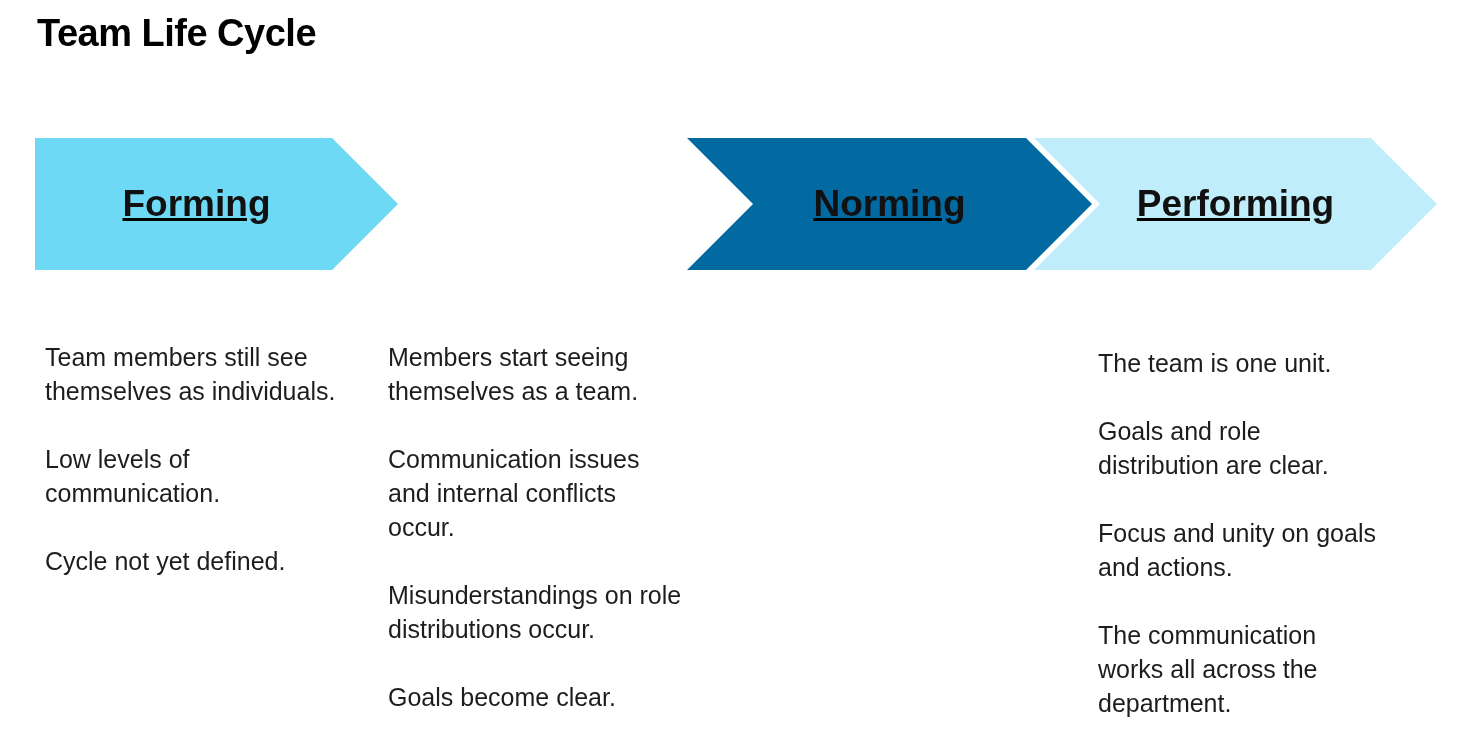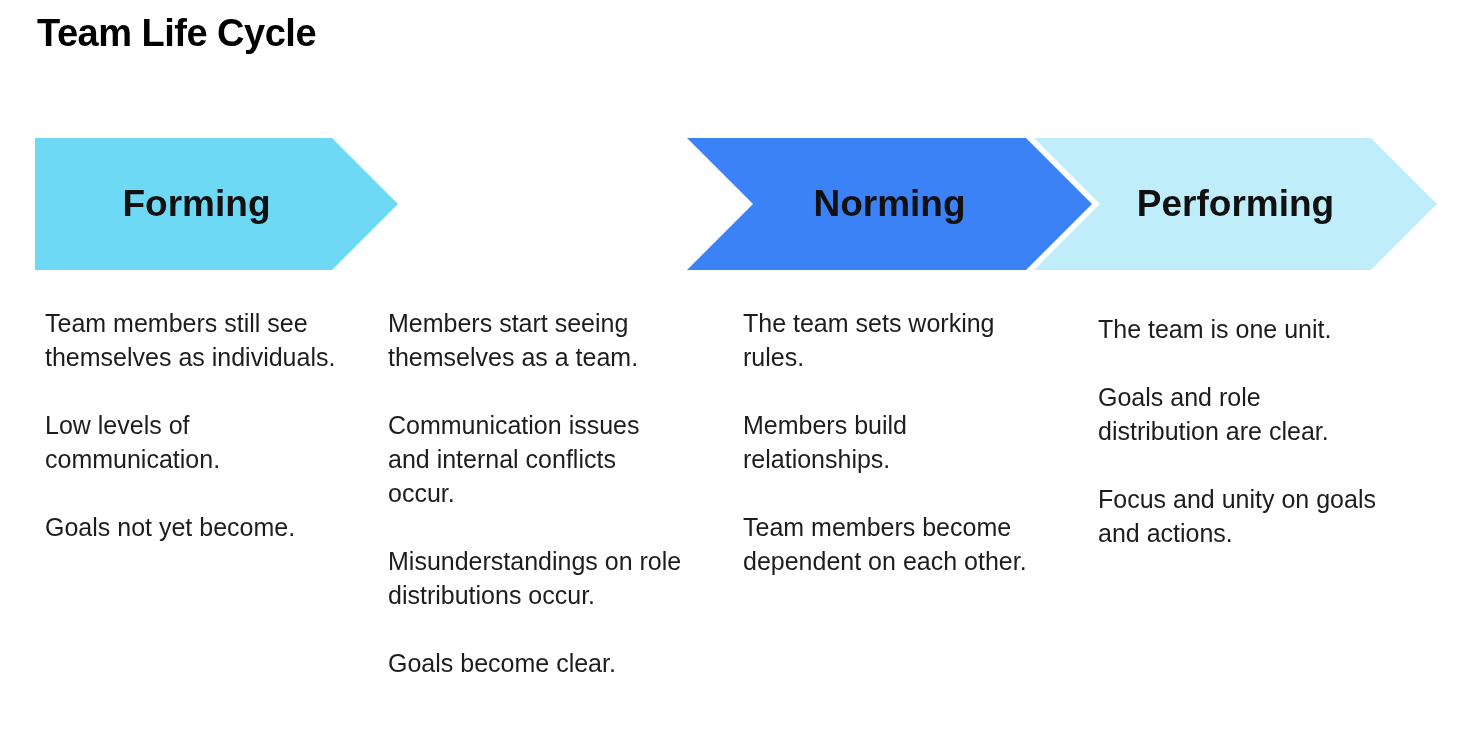--- a/index.html
+++ b/index.html
@@ -29,20 +29,21 @@
     width: 1471px;
     height: 132px;
   }
   .arrow {
     position: absolute;
     top: 0;
     height: 132px;
     display: flex;
     align-items: center;
     justify-content: center;
+    text-decoration: underline;
   }
   .arrow-label {
     font-size: 37px;
     font-weight: 700;
     color: #111111;
     white-space: nowrap;
   }
   
   .arrow-1 {
     left: 35px;
@@ -55,21 +56,21 @@
   .arrow-notched {
     padding-left: 66px;
     padding-right: 66px;
     clip-path: polygon(0 0, calc(100% - 66px) 0, 100% 50%, calc(100% - 66px) 100%, 0 100%, 66px 50%);
   }
   .arrow-2 { left: 340px;  width: 405px; }
   .arrow-3 { left: 687px;  width: 405px; }
   .arrow-4 { left: 1034px; width: 403px; }
   .col {
     position: absolute;
-    top: 306px;
+    top: 340px;
     font-size: 25px;
     line-height: 34px;
     color: #1d1d1d;
   }
   .col p { margin-bottom: 34px; }
   .col-1 { left: 45px;   width: 310px; }
   .col-2 { left: 388px;  width: 300px; }
   .col-3 { left: 743px;  width: 300px; }
   .col-4 { left: 1098px; width: 285px; margin-top: 6px; }
 </style>
@@ -77,46 +78,42 @@
 <body>
 
 <div class="page">
 
   <h1 class="page-title">Team Life Cycle</h1>
 
   <div class="banner">
     <div class="arrow arrow-1" style="background: rgb(110, 217, 244);">
       <span class="arrow-label">Forming</span>
     </div>
-    <div class="arrow arrow-notched arrow-3" style="background: #3b82f6;">
+    <div class="arrow arrow-notched arrow-3" style="background: #0369a1;">
       <span class="arrow-label">Norming</span>
     </div>
     <div class="arrow arrow-notched arrow-4" style="background: rgb(191, 238, 250);">
       <span class="arrow-label">Performing</span>
     </div>
   </div>
 
   <div class="col col-1">
     <p>Team members still see themselves as individuals.</p>
     <p>Low levels of communication.</p>
-    <p>Goals not yet become.</p>
+    <p>Cycle not yet defined.</p>
   </div>
 
   <div class="col col-2">
     <p>Members start seeing themselves as a team.</p>
     <p>Communication issues and internal conflicts occur.</p>
     <p>Misunderstandings on role distributions occur.</p>
     <p>Goals become clear.</p>
   </div>
 
-  <div class="col col-3">
-    <p>The team sets working rules.</p>
-    <p>Members build relationships.</p>
-    <p>Team members become dependent on each other.</p>
-  </div>
 
   <div class="col col-4">
     <p>The team is one unit.</p>
     <p>Goals and role distribution are clear.</p>
     <p>Focus and unity on goals and actions.</p>
+    <p>The communication works all across the department.</p>
   </div>
 
 </div>
 
 </body></html>

